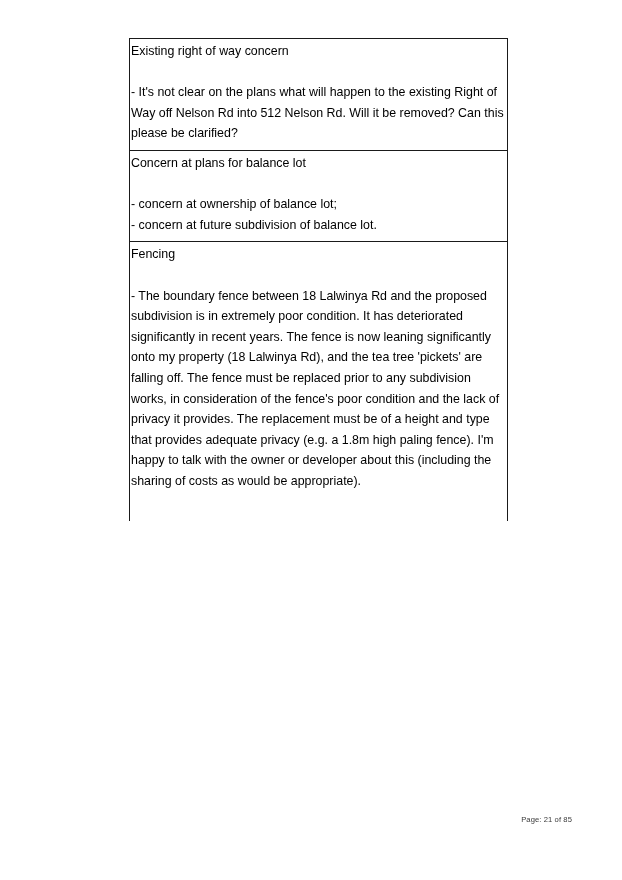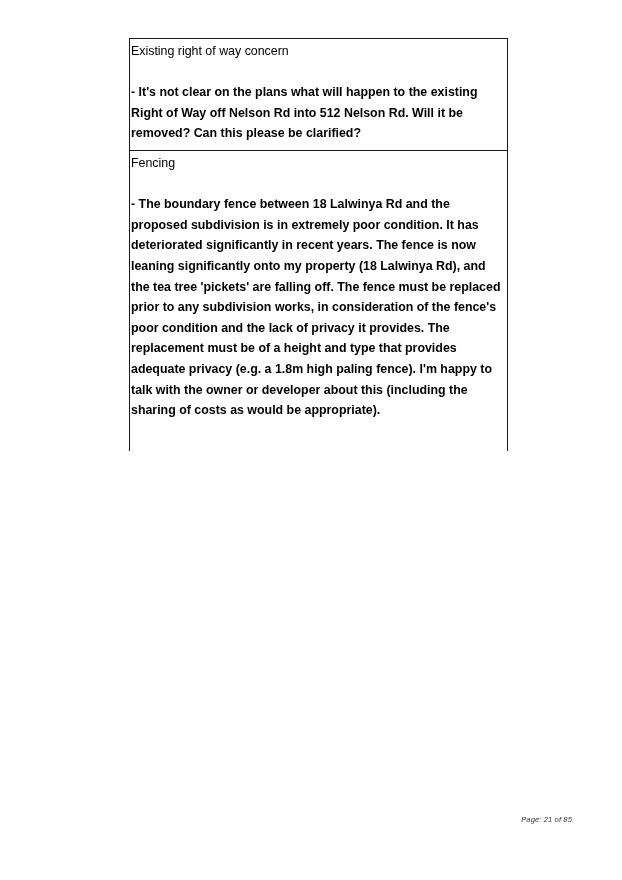--- a/index.html
+++ b/index.html
@@ -55,55 +55,60 @@
     font-size: 12.4px;
     line-height: 20.6px;
     white-space: pre-wrap;
   }
 
   .cell-body {
     font-size: 12.4px;
     line-height: 20.6px;
     white-space: pre-wrap;
     margin-top: 20.6px;
-    font-weight: bold;
   }
 
   .cell-body.tight {
     margin-top: 20.6px;
   }
 
   
   #page-footer {
     position: absolute;
     right: 40px;
     top: 814px;
     font-size: 7.6px;
     line-height: 11px;
     color: #3a3a3a;
     letter-spacing: 0.1px;
     white-space: nowrap;
-    font-style: italic;
   }
 </style>
 </head>
 <body>
 
 <div id="page">
 
   <table id="comment-table">
     <tbody>
       <tr>
         <td class="cell">
           <div class="cell-heading">Existing right of way concern</div>
           <div class="cell-body">- It's not clear on the plans what will happen to the existing Right of Way off Nelson Rd into 512 Nelson Rd. Will it be removed? Can this please be clarified?</div>
         </td>
       </tr>
       <tr>
         <td class="cell">
+          <div class="cell-heading">Concern at plans for balance lot</div>
+          <div class="cell-body tight">- concern at ownership of balance lot;
+- concern at future subdivision of balance lot.</div>
+        </td>
+      </tr>
+      <tr>
+        <td class="cell">
           <div class="cell-heading">Fencing</div>
           <div class="cell-body">- The boundary fence between 18 Lalwinya Rd and the proposed subdivision is in extremely poor condition. It has deteriorated significantly in recent years. The fence is now leaning significantly onto my property (18 Lalwinya Rd), and the tea tree 'pickets' are falling off. The fence must be replaced prior to any subdivision works, in consideration of the fence's poor condition and the lack of privacy it provides. The replacement must be of a height and type that provides adequate privacy (e.g. a 1.8m high paling fence). I'm happy to talk with the owner or developer about this (including the sharing of costs as would be appropriate).</div>
         </td>
       </tr>
     </tbody>
   </table>
 
   <div id="page-footer">Page: 21 of 85</div>
 
 </div>

